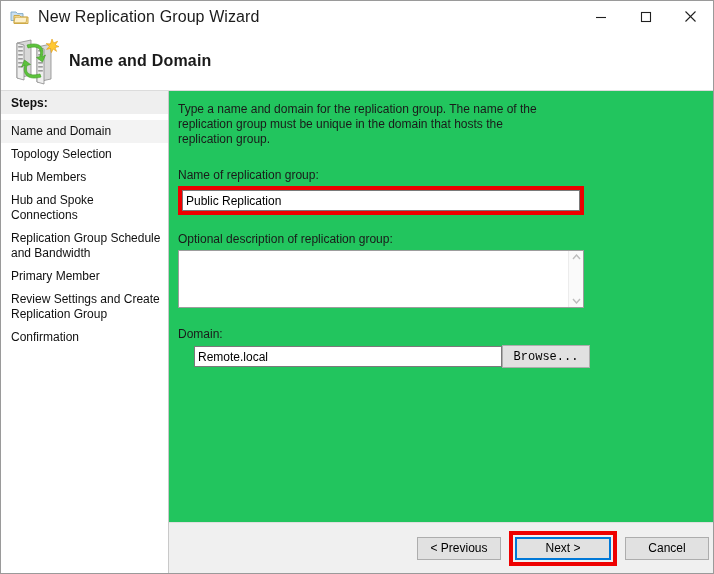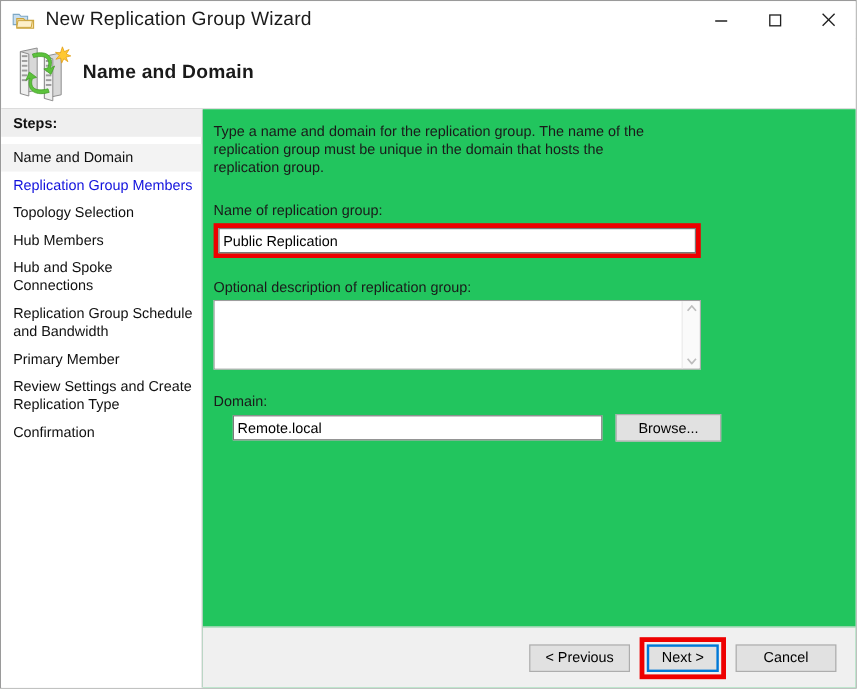--- a/index.html
+++ b/index.html
@@ -233,46 +233,45 @@
     box-sizing: border-box;
     border: 1px solid #7a7a7a;
     background: #ffffff;
     font-family: "Liberation Sans", sans-serif;
     font-size: 12px;
     padding: 0 3px;
     line-height: 19px;
     outline: none;
   }
   .browse-btn {
-    margin-left: 11px;
     width: 88px;
     height: 23px;
     box-sizing: border-box;
     background: #e1e1e1;
     border: 1px solid #adadad;
-    font-family: Liberation Sans, sans-serif;
+    font-family: Liberation Mono, monospace;
     font-size: 12px;
     color: #000;
     cursor: default;
   }
 
   
   .footer-sep {
     height: 1px;
     background: #dfdfdf;
     margin: 0;
   }
   .footer {
     height: 50px;
     min-height: 50px;
     background: #f0f0f0;
     display: flex;
     align-items: center;
     justify-content: flex-end;
-    padding-right: 16px;
+    padding-right: 4px;
     box-sizing: border-box;
   }
   .btn {
     width: 84px;
     height: 23px;
     box-sizing: border-box;
     background: #e1e1e1;
     border: 1px solid #adadad;
     font-family: "Liberation Sans", sans-serif;
     font-size: 12px;
@@ -282,21 +281,21 @@
   }
   .next-redbox {
     border: 4px solid #ee0000;
     padding: 2px;
     margin-left: 8px;
     display: inline-block;
     line-height: 0;
     box-sizing: border-box;
   }
   .btn-next {
-    width: 60px;
+    width: 96px;
     height: 23px;
     box-sizing: border-box;
     background: #e1e1e1;
     border: 2px solid #0078d7;
     font-family: "Liberation Sans", sans-serif;
     font-size: 12px;
     color: #000;
     margin: 0;
     cursor: default;
     display: block;
@@ -370,27 +369,26 @@
     </div>
     <div class="banner-title">Name and Domain</div>
   </div>
 
   <div class="body-row">
 
     <div class="sidebar">
       <div class="steps-header">Steps:</div>
       <div class="steps-list">
         <div class="step current">Name and Domain</div>
-        <div class="step link">Replication Group Members</div>
         <div class="step">Topology Selection</div>
         <div class="step">Hub Members</div>
         <div class="step">Hub and Spoke Connections</div>
         <div class="step">Replication Group Schedule and Bandwidth</div>
         <div class="step">Primary Member</div>
-        <div class="step">Review Settings and Create Replication Type</div>
+        <div class="step">Review Settings and Create Replication Group</div>
         <div class="step">Confirmation</div>
       </div>
     </div>
 
     <div class="content">
       <div class="content-inner">
 
         <div class="intro">Type a name and domain for the replication group. The name of the replication group must be unique in the domain that hosts the replication group.</div>
 
         <div class="field-label">Name of replication group:</div>

